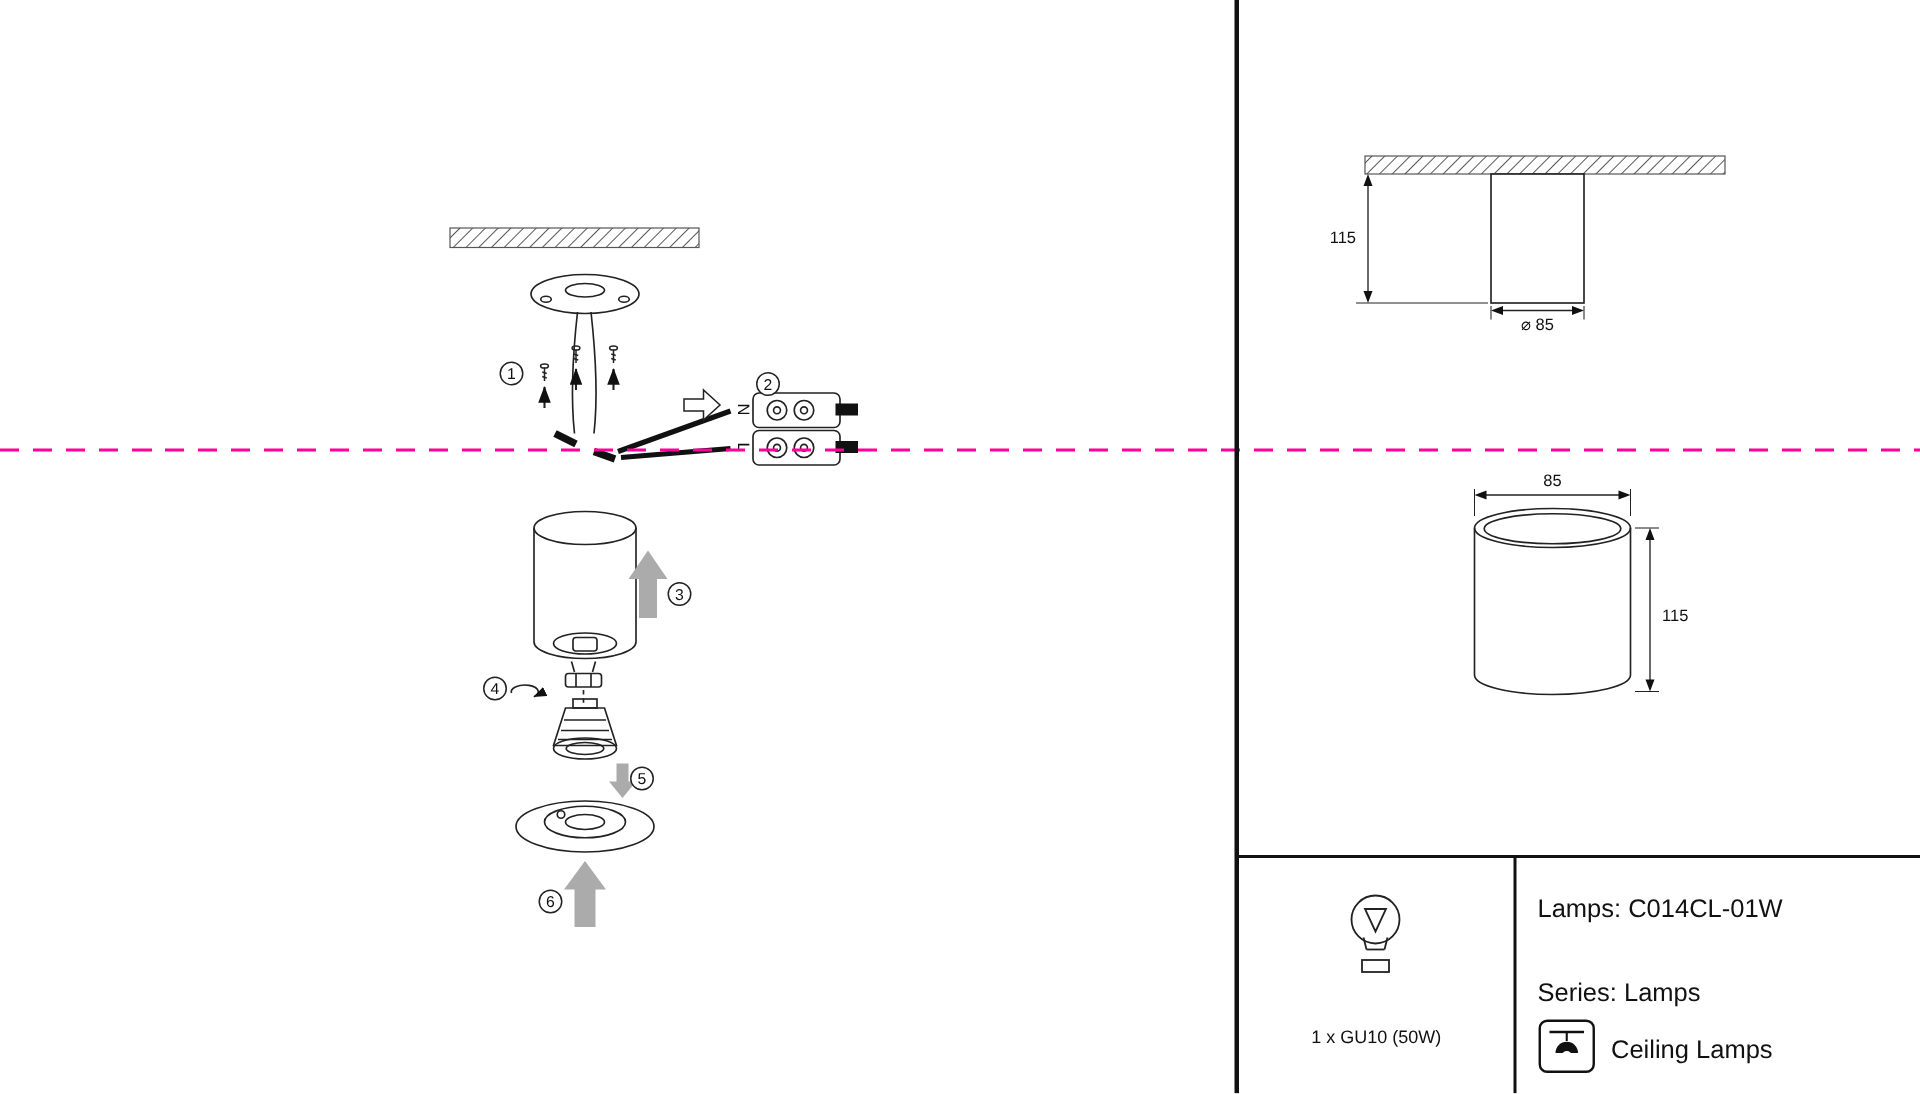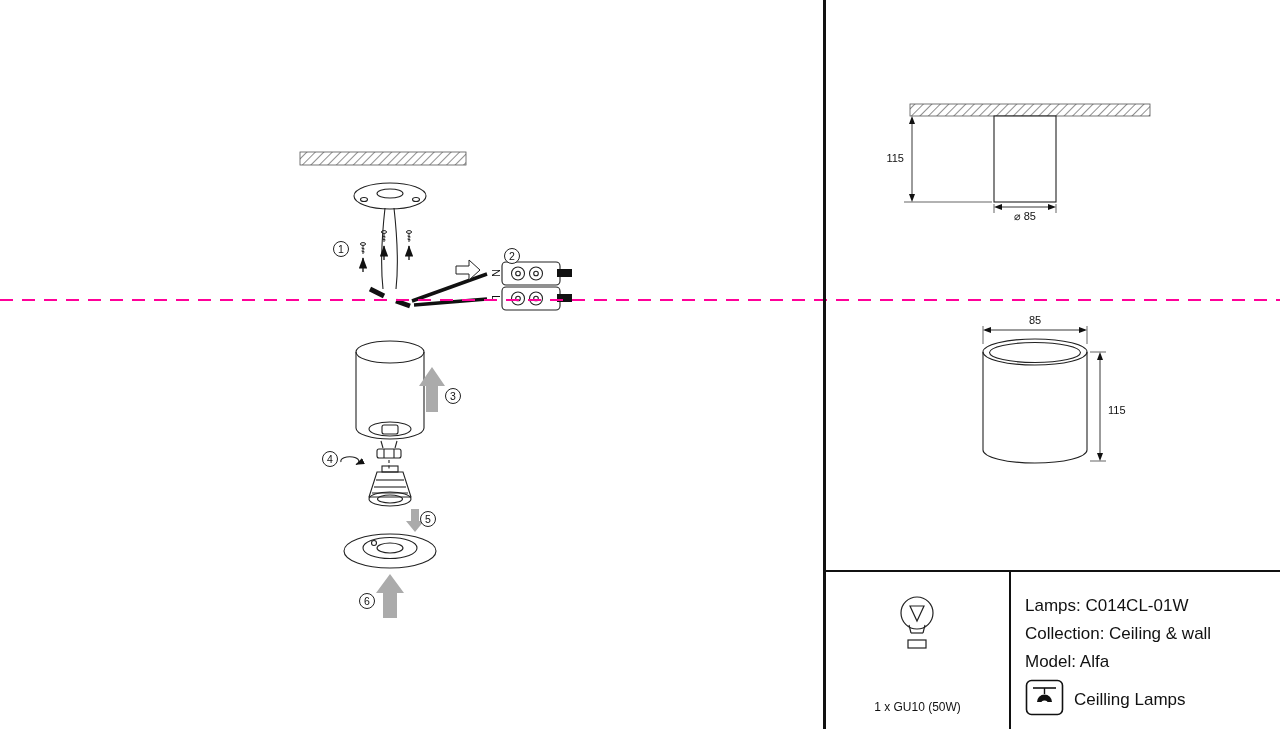--- a/index.html
+++ b/index.html
@@ -7,21 +7,21 @@
           font-family:"Liberation Sans",sans-serif;color:#111;}
   .abs{position:absolute;}
   svg{position:absolute;overflow:visible;}
   svg text{font-family:"Liberation Sans",sans-serif;fill:#111;}
   .cut-line{position:absolute;left:0;top:299px;width:1280px;height:2px;
             background:repeating-linear-gradient(90deg,#ff0099 0 13px,transparent 13px 22px);}
   .v-divider{position:absolute;left:823px;top:0;width:3px;height:729px;background:#111;}
   .h-divider{position:absolute;left:825px;top:570px;width:455px;height:2px;background:#111;}
   .v-divider2{position:absolute;left:1009px;top:571px;width:2px;height:158px;background:#111;}
   .spec-line{position:absolute;left:1025px;font-size:17px;line-height:22px;white-space:nowrap;}
-  .bulb-label{position:absolute;left:835px;top:684px;width:165px;text-align:center;font-size:12px;margin-top:16px;}
+  .bulb-label{position:absolute;left:835px;top:684px;width:165px;text-align:center;font-size:12px;}
   .cat-label{position:absolute;left:1074px;top:690px;font-size:17px;white-space:nowrap;}
 </style>
 </head>
 <body>
 
 <div class="canvas">
 
   <svg class="abs" style="left:0;top:0" width="825" height="729" viewBox="0 0 825 729">
     <defs>
       <pattern id="hatchL" patternUnits="userSpaceOnUse" width="6" height="6" patternTransform="rotate(45)">
@@ -216,25 +216,24 @@
       <polygon points="16,14 30,14 23,29" fill="#fff"></polygon>
       <line x1="15" y1="33" x2="17" y2="41"></line>
       <line x1="31" y1="33" x2="29" y2="41"></line>
       <line x1="17" y1="41" x2="29" y2="41"></line>
       <rect x="14" y="48" width="18" height="8"></rect>
     </g>
   </svg>
   <div class="bulb-label">1 x GU10 (50W)</div>
 
   <div class="spec-line" style="top:595px">Lamps: C014CL-01W</div>
-  <div class="spec-line" style="top:623px">Collection: Ceiling &amp; wall</div>
-  <div class="spec-line" style="top:651px">Model: Alfa</div>
+  <div class="spec-line" style="top:651px">Series: Lamps</div>
 
   <svg class="abs" style="left:1025px;top:679px" width="40" height="40" viewBox="0 0 40 40">
     <rect x="1.5" y="1.5" width="36" height="34" rx="5" stroke="#111" stroke-width="1.6" fill="#fff"></rect>
     <line x1="8" y1="9" x2="31" y2="9" stroke="#111" stroke-width="1.6"></line>
     <line x1="19.5" y1="9" x2="19.5" y2="15" stroke="#111" stroke-width="1.4"></line>
     <path d="M12,23 a7.5,7.5 0 0 1 15,0 z" fill="#111"></path>
     <circle cx="19.5" cy="25" r="3.4" fill="#fff"></circle>
   </svg>
-  <div class="cat-label">Ceilling Lamps</div>
+  <div class="cat-label">Ceiling Lamps</div>
 
 </div>
 
 </body></html>

